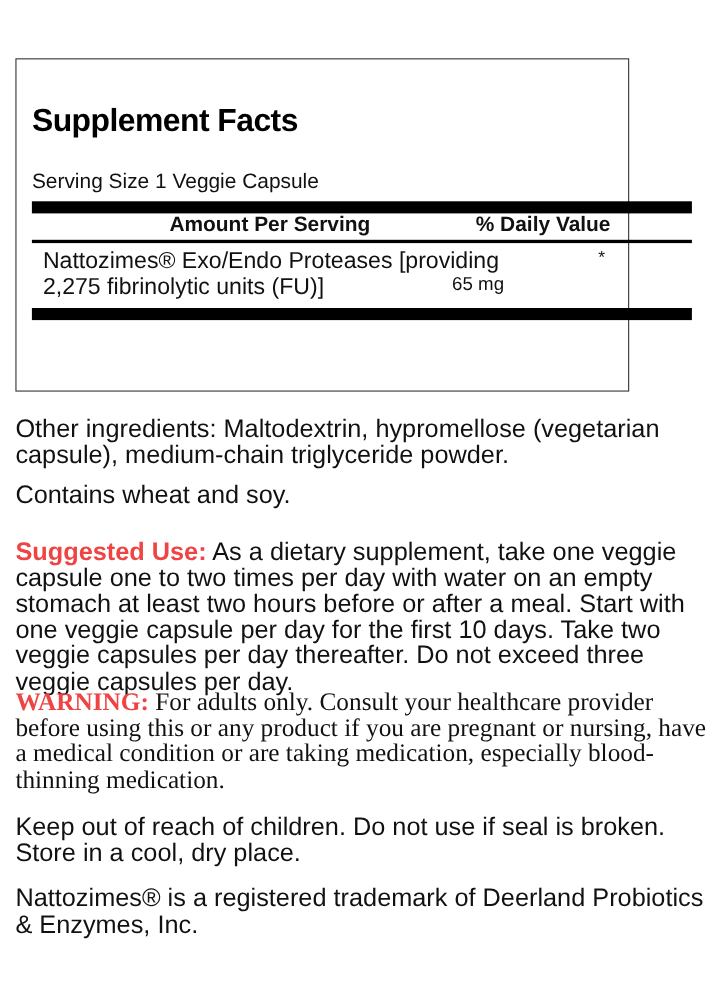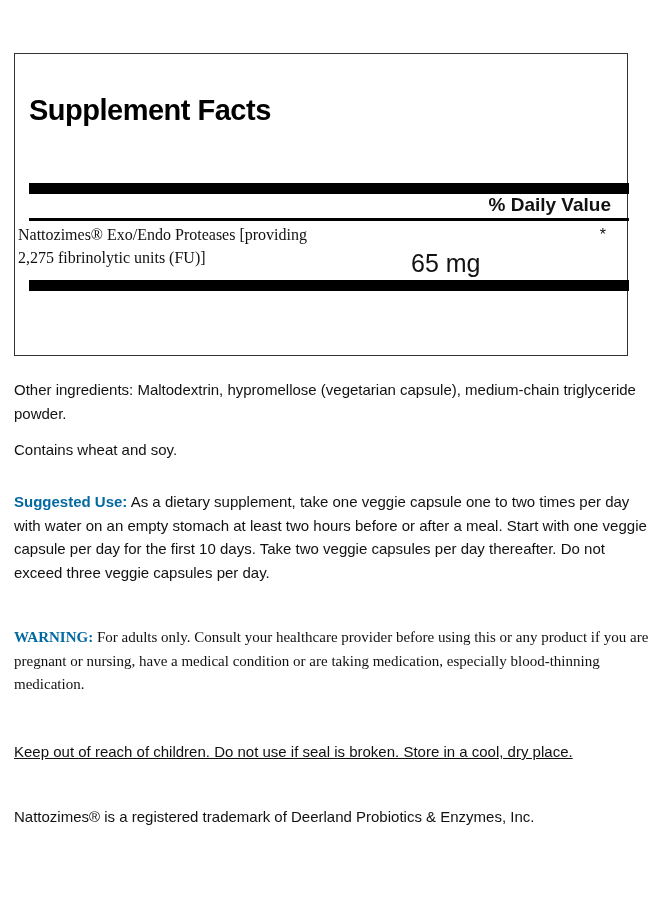--- a/index.html
+++ b/index.html
@@ -12,21 +12,21 @@
       height: 900px;
       position: relative;
       overflow: hidden;
       font-family: "Liberation Sans", sans-serif;
       color: #111111;
     }
     .facts-box {
       position: absolute;
       left: 14px;
       top: 53px;
-      width: 614px;
+      width: 558px;
       height: 303px;
       border: 1.5px solid #333333;
       box-sizing: border-box;
     }
     .facts-title {
       position: absolute;
       left: 14px;
       top: 40px;
       margin: 0;
       font-size: 29px;
@@ -57,64 +57,65 @@
     .col-header {
       position: absolute;
       top: 140px;
       font-size: 19px;
       font-weight: bold;
     }
     .col-amount { left: 139px; }
     .col-dv { right: 16px; }
     .ingredient-line {
       position: absolute;
-      left: 3px;
-      font-size: 16px;
-      font-family: Liberation Serif, serif;
+      left: 24px;
+      font-size: 21px;
     }
     .ing-amount {
       position: absolute;
       left: 396px;
       top: 195px;
-      font-size: 25px;
+      font-size: 17px;
     }
     .ing-dv {
       position: absolute;
       right: 21px;
       top: 172px;
       font-size: 16px;
     }
     .footnote {
       position: absolute;
       left: 14px;
       top: 258px;
       font-size: 19px;
     }
     .text-block {
       position: absolute;
       left: 14px;
       width: 640px;
-      font-size: 15px;
+      font-size: 23px;
       line-height: 23.5px;
       margin: 0;
       color: #111;
     }
     .text-block b {
       font-weight: bold;
-      color: #0369a1;
+      color: #ef4444;
     }
   </style>
 </head>
 <body>
 
 <div class="facts-box">
   <h1 class="facts-title">Supplement Facts</h1>
+  <div class="serving-size">Serving Size 1 Veggie Capsule</div>
 
   <div class="bar-thick" style="top:129px;"></div>
 
+  <div class="col-header col-amount">Amount Per Serving</div>
   <div class="col-header col-dv">% Daily Value</div>
 
   <div class="bar-thin" style="top:164px;"></div>
 
   <div>
     <div class="ingredient-line" style="top:172px;">Nattozimes® Exo/Endo Proteases [providing</div>
     <div class="ingredient-line" style="top:195px;">2,275 fibrinolytic units (FU)]</div>
     <div class="ing-amount">65 mg</div>
     <div class="ing-dv">*</div>
   </div>
@@ -124,15 +125,15 @@
 </div>
 
 <p class="text-block" style="top:378px;">Other ingredients: Maltodextrin, hypromellose (vegetarian capsule), medium-chain triglyceride powder.</p>
 
 <p class="text-block" style="top:438px;">Contains wheat and soy.</p>
 
 <p class="text-block" style="top:490px;"><b>Suggested Use:</b><span> As a dietary supplement, take one veggie capsule one to two times per day with water on an empty stomach at least two hours before or after a meal. Start with one veggie capsule per day for the first 10 days. Take two veggie capsules per day thereafter. Do not exceed three veggie capsules per day.</span></p>
 
 <p class="text-block" style="top:626px;font-family:Liberation Serif, serif;"><b>WARNING:</b><span> For adults only. Consult your healthcare provider before using this or any product if you are pregnant or nursing, have a medical condition or are taking medication, especially blood-thinning medication.</span></p>
 
-<p class="text-block" style="top:740px;text-decoration:underline;">Keep out of reach of children. Do not use if seal is broken. Store in a cool, dry place.</p>
+<p class="text-block" style="top:740px;">Keep out of reach of children. Do not use if seal is broken. Store in a cool, dry place.</p>
 
 <p class="text-block" style="top:805px;">Nattozimes® is a registered trademark of Deerland Probiotics &amp; Enzymes, Inc.</p>
 
 </body></html>

